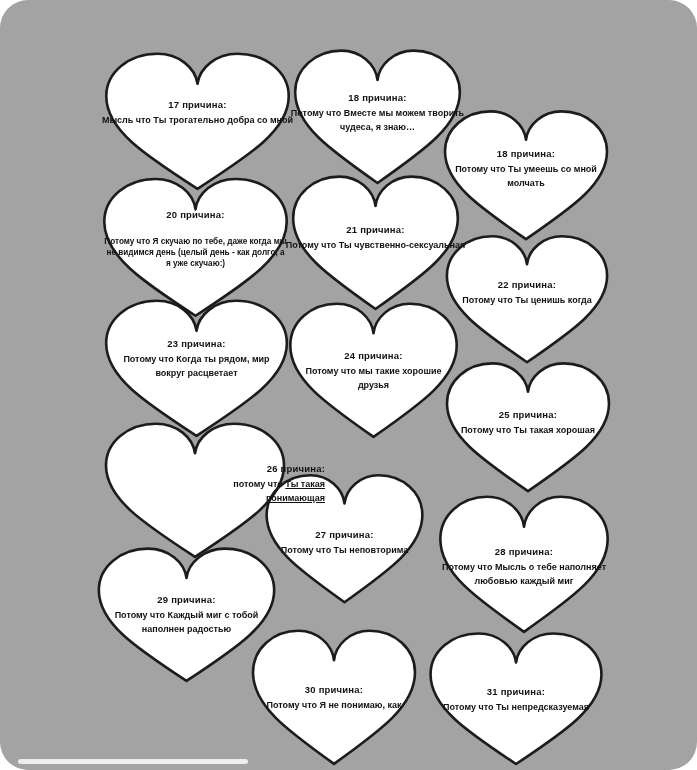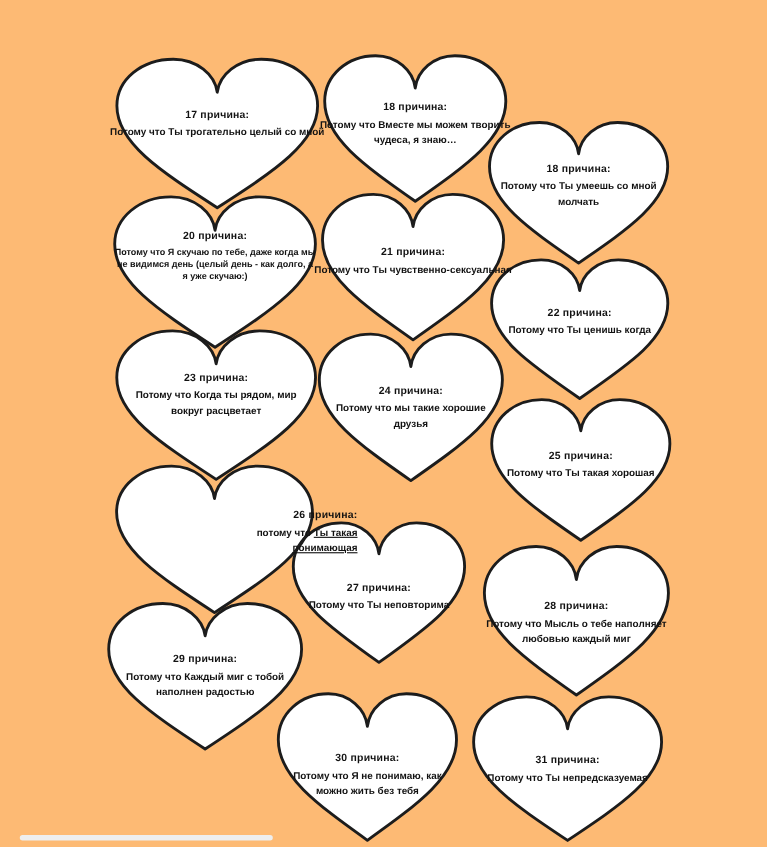--- a/index.html
+++ b/index.html
@@ -1,25 +1,25 @@
 <!DOCTYPE html>
 <html><head>
 <meta charset="utf-8">
 <style>
   html,body{margin:0;padding:0;background:#ffffff;}
   body{width:697px;height:770px;font-family:"Liberation Sans",sans-serif;}
-  .canvas{position:relative;width:697px;height:770px;background:#fdba74;overflow:hidden;}
+  .canvas{position:relative;width:697px;height:770px;background:#a3a3a3;overflow:hidden;border-radius:28px;}
   .sheet-svg{position:absolute;left:0;top:0;z-index:1;}
   .heart-fill{fill:#ffffff;stroke:none;}
   .heart-outline{fill:none;stroke:#1c1c1c;stroke-width:2.6;vector-effect:non-scaling-stroke;stroke-linejoin:round;stroke-linecap:round;}
   .heart-text{position:absolute;z-index:2;text-align:center;color:#121212;font-weight:bold;font-size:9px;line-height:14px;}
   .heart-title{font-size:9.5px;line-height:13px;margin-bottom:2px;letter-spacing:.2px;}
   .heart-line{white-space:nowrap;}
   .heart-text.small .heart-line{font-size:8.2px;line-height:11px;}
-  .heart-text.small .heart-title{margin-bottom:3px;}
+  .heart-text.small .heart-title{margin-bottom:15px;}
   .u{text-decoration:underline;}
   .scan-smudge{position:absolute;left:18px;bottom:6px;width:230px;height:5px;background:#eeeeee;border-radius:3px;z-index:0;}
 </style>
 </head>
 <body>
 
 <div class="canvas">
   <div class="scan-smudge"></div>
   <svg class="sheet-svg" width="697" height="770" viewBox="0 0 697 770" id="sheet-svg">
       <path d="M100,44 C98,26 82,10 61,10 C33,10 11,31 11,58 C11,96 48,124 100,163 C152,124 189,96 189,58 C189,31 167,10 139,10 C118,10 102,26 100,44 Z" class="heart-fill" transform="translate(95,45) scale(1.025,0.8823529411764706)"></path>
@@ -49,21 +49,21 @@
       <path d="M100,44 C98,26 82,10 61,10 C33,10 11,31 11,58 C11,96 48,124 100,163 C152,124 189,96 189,58 C189,31 167,10 139,10 C118,10 102,26 100,44 Z" class="heart-outline" transform="translate(95,415) scale(1,0.8705882352941177)"></path>
       <path d="M100,44 C98,26 82,10 61,10 C33,10 11,31 11,58 C11,96 48,124 100,163 C152,124 189,96 189,58 C189,31 167,10 139,10 C118,10 102,26 100,44 Z" class="heart-outline" transform="translate(257,467) scale(0.875,0.8294117647058824)"></path>
       <path d="M100,44 C98,26 82,10 61,10 C33,10 11,31 11,58 C11,96 48,124 100,163 C152,124 189,96 189,58 C189,31 167,10 139,10 C118,10 102,26 100,44 Z" class="heart-outline" transform="translate(430,488) scale(0.94,0.8823529411764706)"></path>
       <path d="M100,44 C98,26 82,10 61,10 C33,10 11,31 11,58 C11,96 48,124 100,163 C152,124 189,96 189,58 C189,31 167,10 139,10 C118,10 102,26 100,44 Z" class="heart-outline" transform="translate(88,540) scale(0.985,0.8647058823529412)"></path>
       <path d="M100,44 C98,26 82,10 61,10 C33,10 11,31 11,58 C11,96 48,124 100,163 C152,124 189,96 189,58 C189,31 167,10 139,10 C118,10 102,26 100,44 Z" class="heart-outline" transform="translate(243,622) scale(0.91,0.8705882352941177)"></path>
       <path d="M100,44 C98,26 82,10 61,10 C33,10 11,31 11,58 C11,96 48,124 100,163 C152,124 189,96 189,58 C189,31 167,10 139,10 C118,10 102,26 100,44 Z" class="heart-outline" transform="translate(420,625) scale(0.96,0.8529411764705882)"></path>
     </svg>
 
 <div class="heart-text" style="left: 65px; top: 98px; width: 265px;">
       <div class="heart-title">17 причина:</div>
-      <div class="heart-line">Потому что Ты трогательно целый со мной</div>
+      <div class="heart-line">Мысль что Ты трогательно добра со мной</div>
     </div>
     <div class="heart-text" style="left: 255px; top: 91px; width: 245px;">
       <div class="heart-title">18 причина:</div>
       <div class="heart-line">Потому что Вместе мы можем творить</div>
       <div class="heart-line">чудеса, я знаю…</div>
     </div>
     <div class="heart-text" style="left: 405px; top: 147px; width: 242px;">
       <div class="heart-title">18 причина:</div>
       <div class="heart-line">Потому что Ты умеешь со мной</div>
       <div class="heart-line">молчать</div>
@@ -111,19 +111,18 @@
       <div class="heart-line">любовью каждый миг</div>
     </div>
     <div class="heart-text" style="left: 58px; top: 593px; width: 257px;">
       <div class="heart-title">29 причина:</div>
       <div class="heart-line">Потому что Каждый миг с тобой</div>
       <div class="heart-line">наполнен радостью</div>
     </div>
     <div class="heart-text" style="left: 213px; top: 683px; width: 242px;">
       <div class="heart-title">30 причина:</div>
       <div class="heart-line">Потому что Я не понимаю, как</div>
-      <div class="heart-line">можно жить без тебя</div>
     </div>
     <div class="heart-text" style="left: 390px; top: 685px; width: 252px;">
       <div class="heart-title">31 причина:</div>
       <div class="heart-line">Потому что Ты непредсказуемая</div>
     </div>
   </div>
 
 </body></html>

